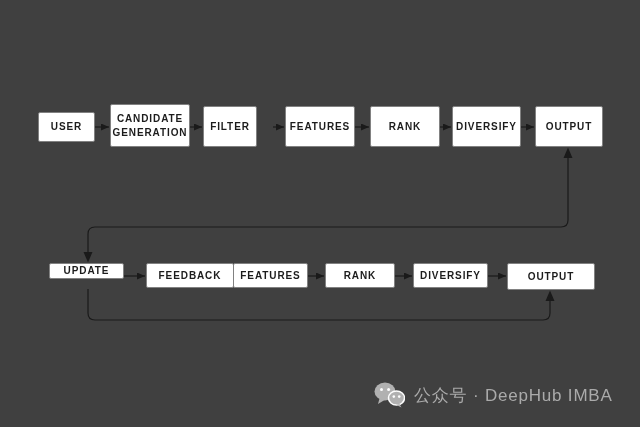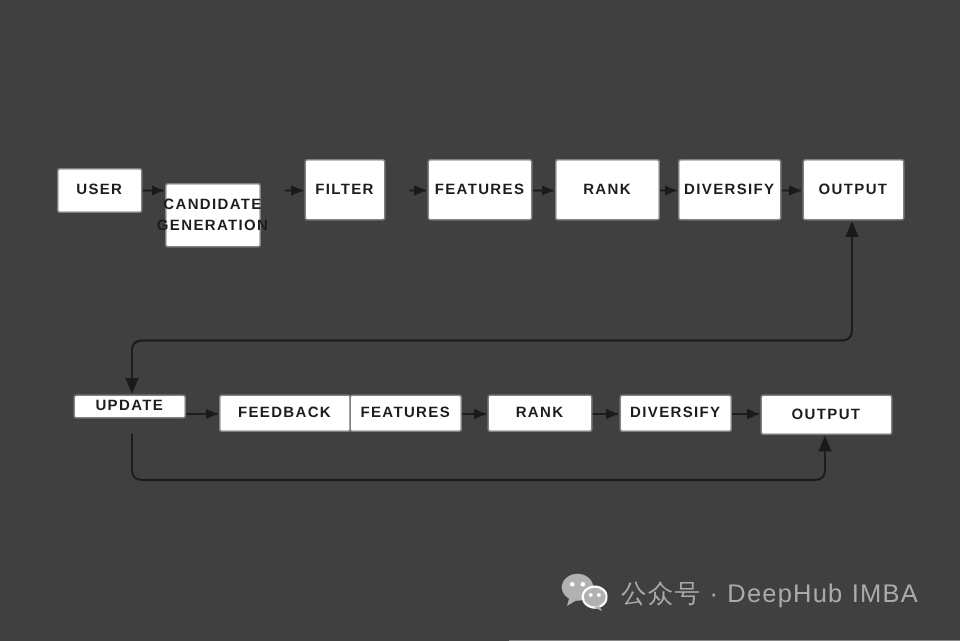--- a/index.html
+++ b/index.html
@@ -64,21 +64,21 @@
       <path d="M88,289 V313 Q88,320 95,320 H543 Q550,320 550,313 V301"></path>
     </g>
     <g fill="#1a1a1a" stroke="none">
       <polygon points="568,147.5 563.5,158 572.5,158"></polygon>
       <polygon points="88,262.5 83.5,252 92.5,252"></polygon>
       <polygon points="550,290.5 545.5,301 554.5,301"></polygon>
     </g>
   </svg>
 
   <div class="node" style="left:38px;top:112px;width:57px;height:30px">USER</div>
-  <div class="node" style="left:110px;top:122px;width:64px;height:43px">CANDIDATE GENERATION</div>
+  <div class="node" style="left:110px;top:104px;width:80px;height:43px">CANDIDATE GENERATION</div>
   <div class="node" style="left:203px;top:106px;width:54px;height:41px">FILTER</div>
   <div class="node" style="left:285px;top:106px;width:70px;height:41px">FEATURES</div>
   <div class="node" style="left:370px;top:106px;width:70px;height:41px">RANK</div>
   <div class="node" style="left:452px;top:106px;width:69px;height:41px">DIVERSIFY</div>
   <div class="node" style="left:535px;top:106px;width:68px;height:41px">OUTPUT</div>
 
   <div class="node" style="left:49px;top:263px;width:75px;height:16px">UPDATE</div>
   <div class="node" style="left:146px;top:263px;width:88px;height:25px">FEEDBACK</div>
   <div class="node" style="left:233px;top:263px;width:75px;height:25px">FEATURES</div>
   <div class="node" style="left:325px;top:263px;width:70px;height:25px">RANK</div>

